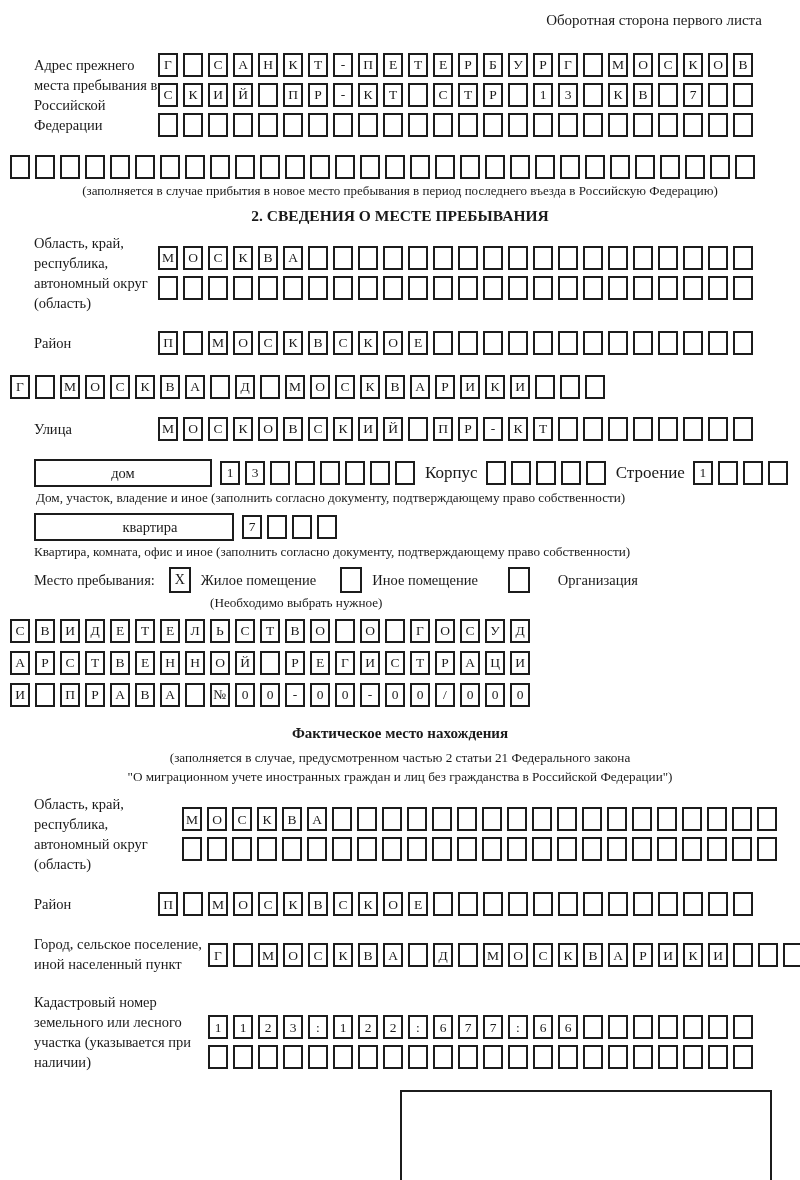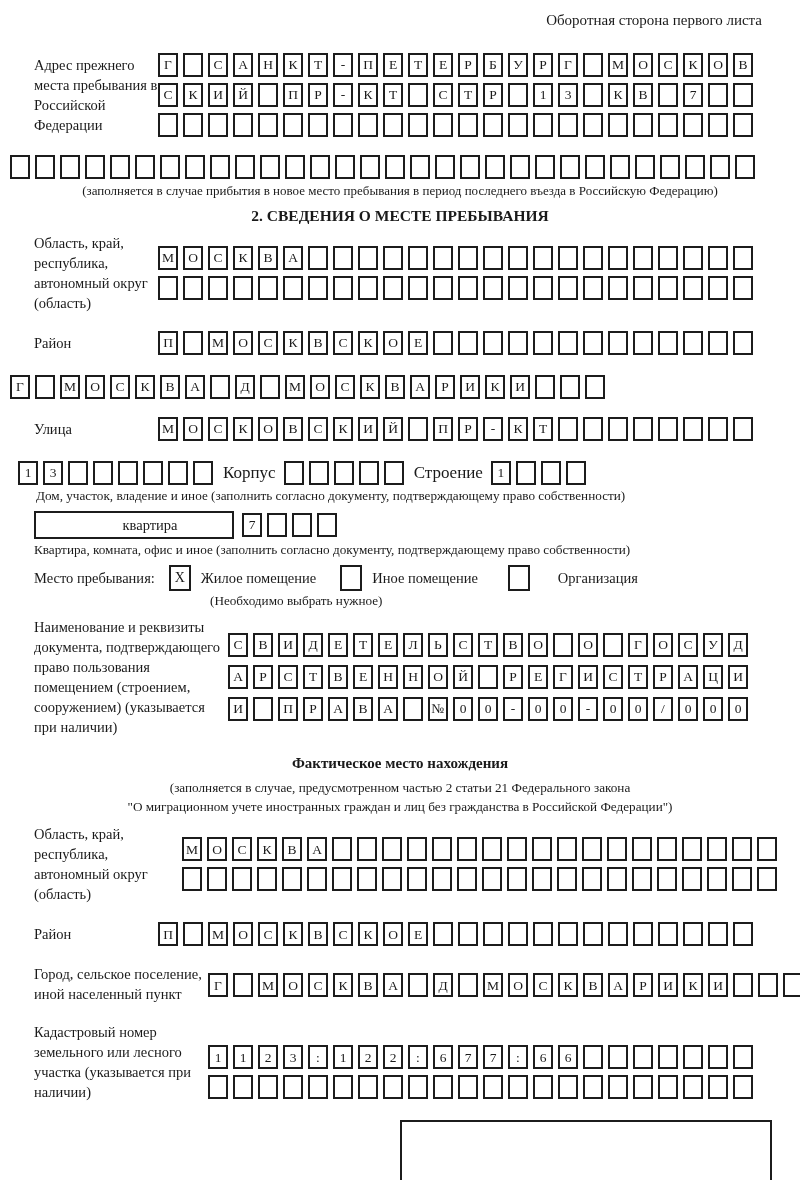--- a/index.html
+++ b/index.html
@@ -318,20 +318,21 @@
       <span class="cell"></span>
       <span class="cell"></span>
       <span class="cell"></span>
       <span class="cell"></span>
       <span class="cell"></span>
       <span class="cell"></span>
     </div>
 </div>
 
 <div class="houserow">
+  <div class="labelbox dom-box">дом</div>
   <div class="cell-row">
       <span class="cell">1</span>
       <span class="cell">3</span>
       <span class="cell"></span>
       <span class="cell"></span>
       <span class="cell"></span>
       <span class="cell"></span>
       <span class="cell"></span>
       <span class="cell"></span>
     </div>
@@ -369,21 +370,20 @@
   <span class="chk">X</span>
   <span>Жилое помещение</span>
   <span class="chk" style="margin-left:24px;"></span>
   <span>Иное помещение</span>
   <span class="chk" style="margin-left:30px;"></span>
   <span style="margin-left:18px;">Организация</span>
 </div>
 <div class="chk-note">(Необходимо выбрать нужное)</div>
 
 <div class="frow">
-  <div class="flabel w218">Наименование и реквизиты документа, подтверждающего право пользования помещением (строением, сооружением) (указывается при наличии)</div>
   <div class="cells-col" style="gap:8px;">
     <div class="cell-row">
         <span class="cell">С</span>
         <span class="cell">В</span>
         <span class="cell">И</span>
         <span class="cell">Д</span>
         <span class="cell">Е</span>
         <span class="cell">Т</span>
         <span class="cell">Е</span>
         <span class="cell">Л</span>

